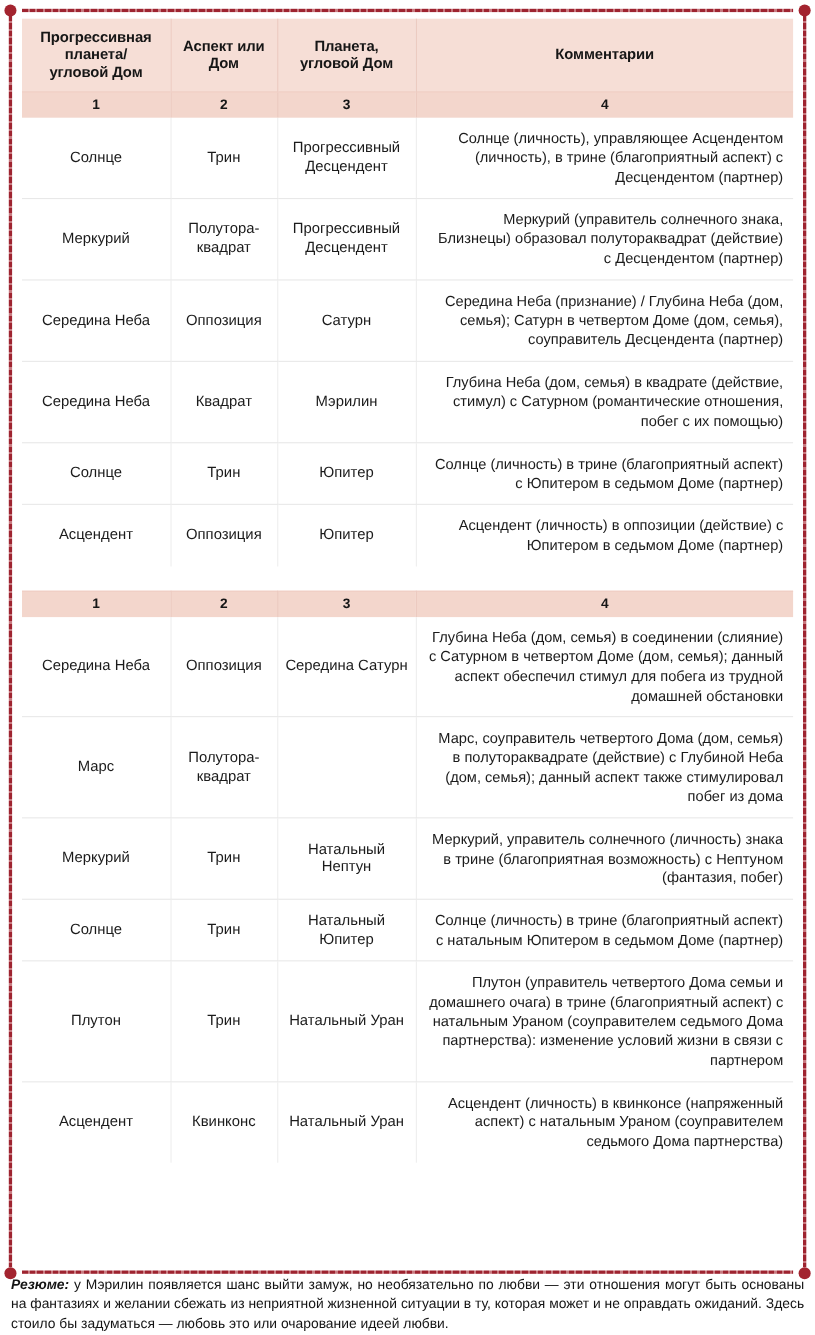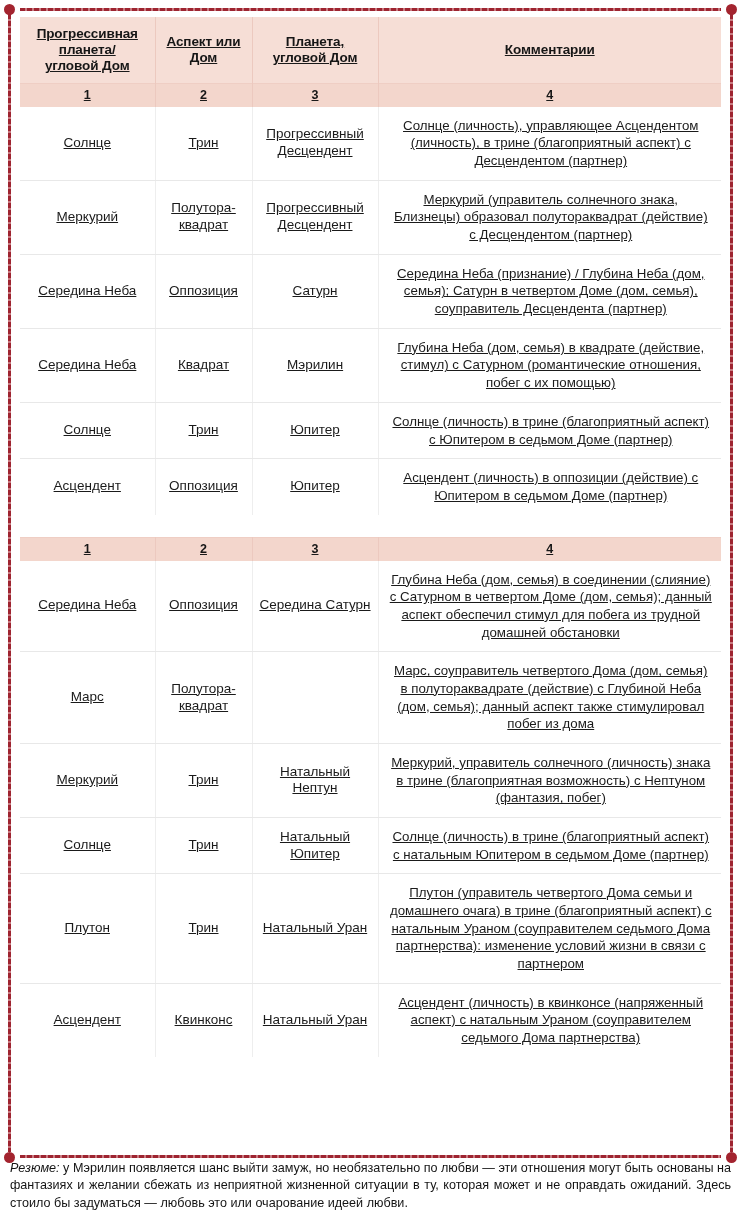--- a/index.html
+++ b/index.html
@@ -60,21 +60,20 @@
     top: 17px;
     width: 701px;
   }
 
   
   table.astro {
     width: 701px;
     border-collapse: collapse;
     table-layout: fixed;
     background: #ffffff;
-    text-decoration: underline;
   }
 
   .sp {
     height: 22px;
   }
 
   col.c1 { width: 135px; }
   col.c2 { width: 97px;  }
   col.c3 { width: 126px; }
   col.c4 { width: 343px; }
@@ -114,21 +113,21 @@
   tbody td:last-child { border-right: none; }
   tbody tr:last-child td { border-bottom: none; }
 
   td.k {
     text-align: center;
     font-size: 13.5px;
     line-height: 1.25;
     color: #1b1b1b;
   }
   td.cm {
-    text-align: center;
+    text-align: right;
     font-size: 13.3px;
     line-height: 1.33;
     color: #1b1b1b;
     padding-left: 11px;
     padding-right: 9px;
   }
 
   
   .footer {
     position: absolute;
@@ -136,21 +135,21 @@
     right: 8px;
     bottom: 2px;
     font-size: 12.6px;
     line-height: 1.38;
     color: #141414;
     text-align: justify;
     padding: 0 2px;
   }
   .footer .lead {
     font-style: italic;
-    font-weight: normal;
+    font-weight: bold;
   }
 </style>
 </head>
 <body>
 
 <div class="deco-line top"></div>
 <div class="deco-line bottom"></div>
 <div class="deco-dot tl"></div>
 <div class="deco-dot tr"></div>
 <div class="deco-dot bl"></div>

